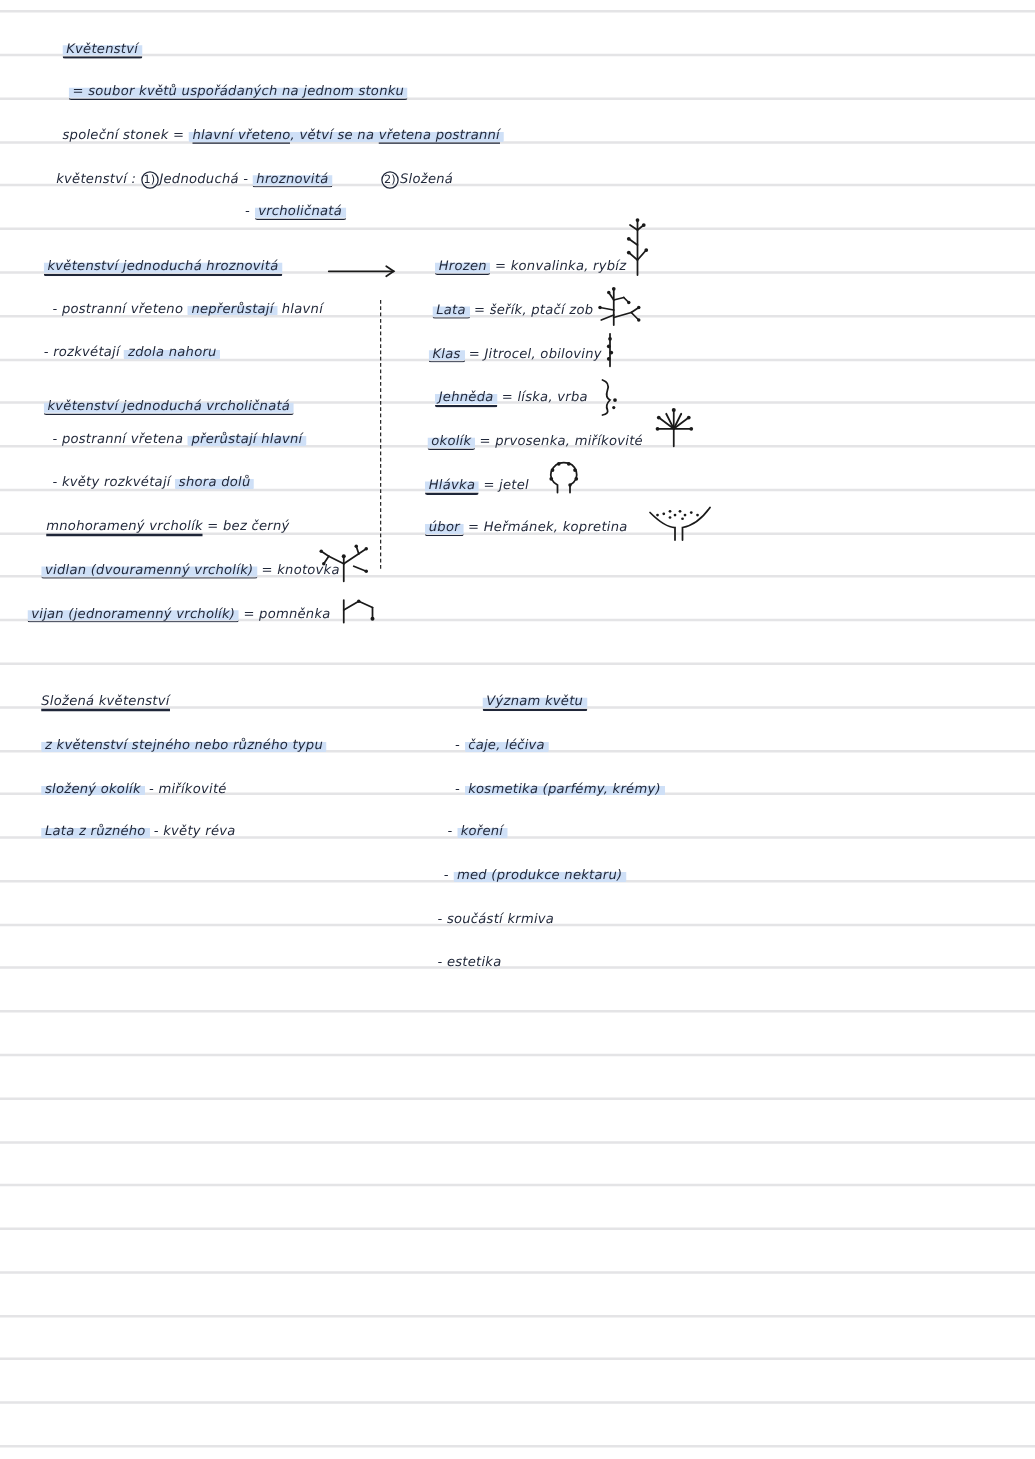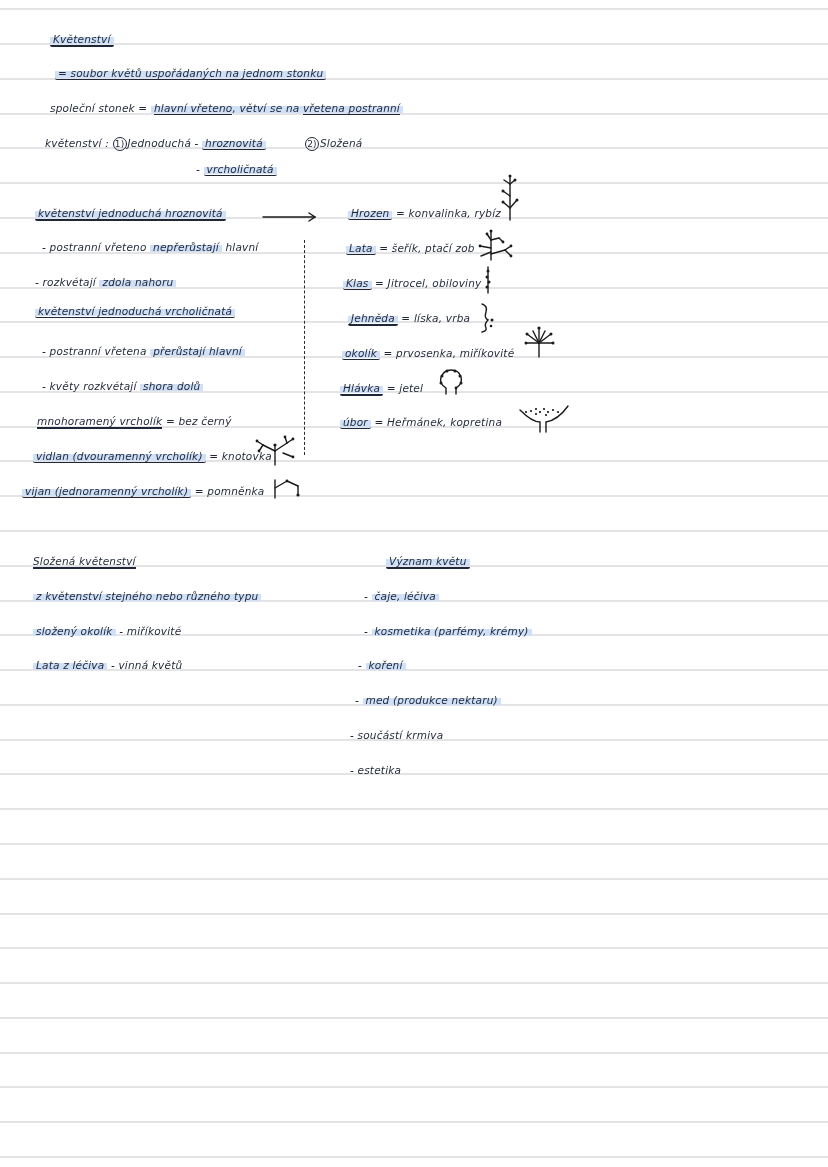--- a/index.html
+++ b/index.html
@@ -92,21 +92,21 @@
     <polyline points="46,1 52,5 46,9"></polyline>
 </svg>
 <div class="dash"></div>
 <div class="t" style="left:42px;top:240px">
   <span>- postranní vřeteno </span><span class="hl">nepřerůstají</span><span> hlavní</span>
 </div>
 <div class="t" style="left:35px;top:275px">
   <span>- rozkvétají </span><span class="hl">zdola nahoru</span>
 </div>
 
-<div class="t" style="left:35px;top:304px">
+<div class="t" style="left:35px;top:318px">
   <span class="hl ul">květenství jednoduchá vrcholičnatá</span>
 </div>
 <div class="t" style="left:42px;top:344px">
   <span>- postranní vřetena </span><span class="hl">přerůstají hlavní</span>
 </div>
 <div class="t" style="left:42px;top:379px">
   <span>- květy rozkvétají </span><span class="hl">shora dolů</span>
 </div>
 <div class="t" style="left:37px;top:414px">
   <span class="dul">mnohoramený vrcholík</span><span> = bez černý</span>
@@ -247,21 +247,21 @@
 <div class="t" style="left:33px;top:554px">
   <span class="dul">Složená květenství</span>
 </div>
 <div class="t" style="left:33px;top:589px">
   <span class="hl">z květenství stejného nebo různého typu</span>
 </div>
 <div class="t" style="left:33px;top:624px">
   <span class="hl">složený okolík</span><span> - miříkovité</span>
 </div>
 <div class="t" style="left:33px;top:658px">
-  <span class="hl">Lata z léčiva</span><span> - vinná květů</span>
+  <span class="hl">Lata z různého</span><span> - květy réva</span>
 </div>
 
 <div class="t" style="left:386px;top:554px">
   <span class="hl dul">Význam květu</span>
 </div>
 <div class="t" style="left:364px;top:589px">
   <span>- </span><span class="hl">čaje, léčiva</span>
 </div>
 <div class="t" style="left:364px;top:624px">
   <span>- </span><span class="hl">kosmetika (parfémy, krémy)</span>

